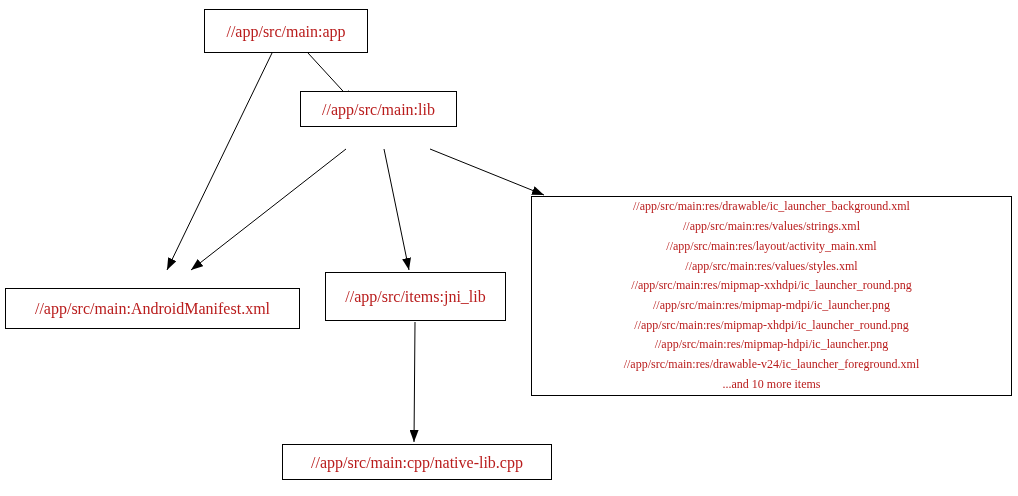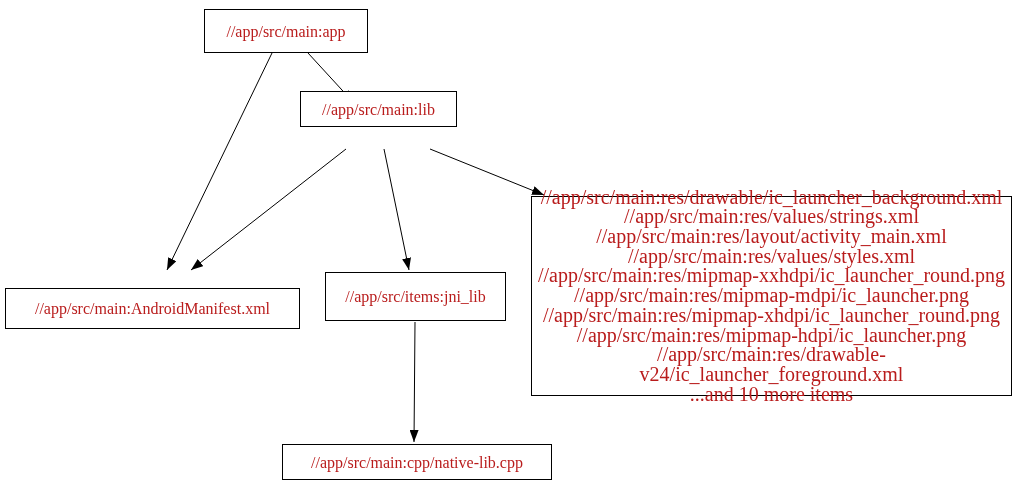--- a/index.html
+++ b/index.html
@@ -34,21 +34,21 @@
     text-align: center;
     font-size: 16px;
     line-height: 19px;
   }
   .node .label {
     display: block;
     white-space: pre-line;
     text-align: center;
   }
   .node.multiline {
-    font-size: 20px;
+    font-size: 12px;
     line-height: 19.7px;
   }
   
   #node-app        { left: 204px; top: 9px;   width: 164px; height: 44px; }
   #node-lib        { left: 300px; top: 91px; width: 157px; height: 36px; }
   #node-manifest   { left: 5px;   top: 288px; width: 295px; height: 41px; }
   #node-jni-lib    { left: 325px; top: 272px; width: 181px; height: 49px; }
   #node-res-group  { left: 531px; top: 196px; width: 481px; height: 200px; }
   #node-native-lib { left: 282px; top: 444px; width: 270px; height: 36px; }
 </style>

